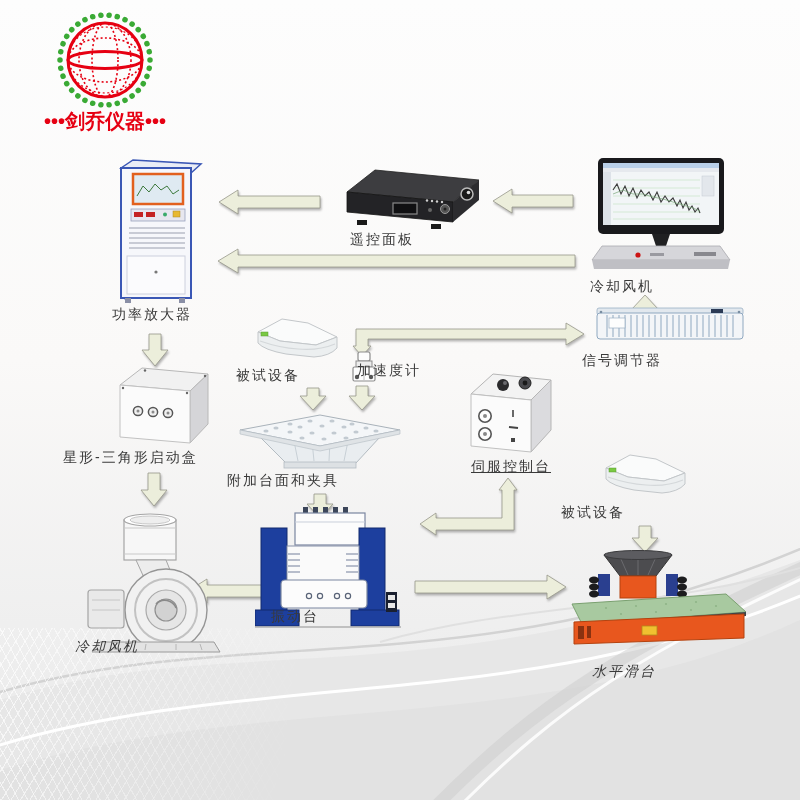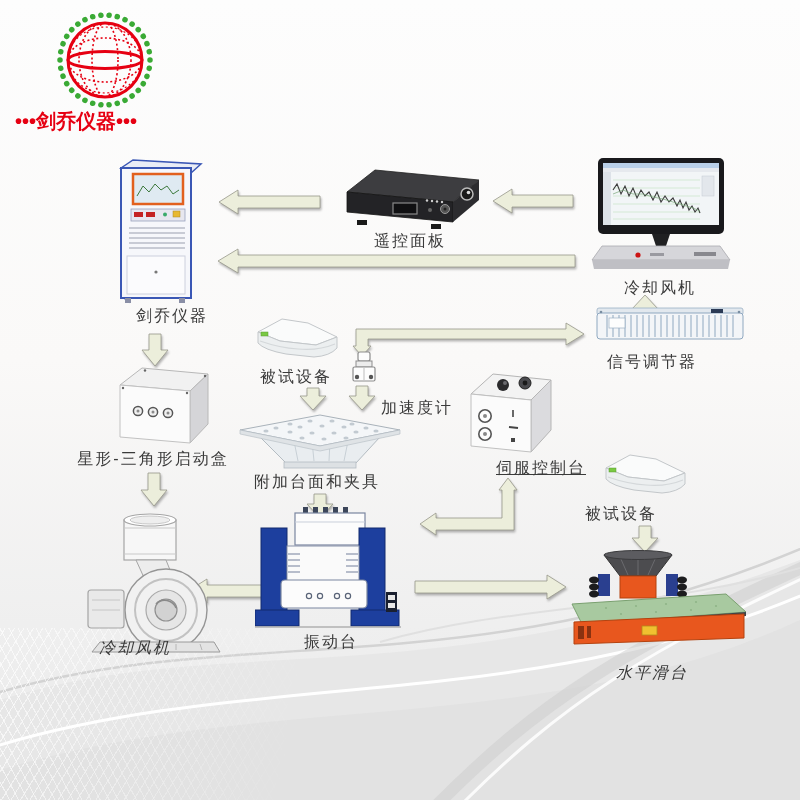--- a/index.html
+++ b/index.html
@@ -16,25 +16,25 @@
     background:
       repeating-linear-gradient(62deg, rgba(255,255,255,.7) 0 1px, transparent 1px 8px),
       repeating-linear-gradient(-58deg, rgba(255,255,255,.7) 0 1px, transparent 1px 8px);
     -webkit-mask-image:linear-gradient(100deg, rgba(0,0,0,.95), transparent 80%);
     mask-image:linear-gradient(100deg, rgba(0,0,0,.95), transparent 80%);
   }
   #arrows{position:absolute;left:0;top:0;z-index:2;}
   .arrow{fill:#eceedb;stroke:#97978a;stroke-width:0.8;filter:drop-shadow(1.5px 2px 1px rgba(90,90,90,.45));}
   .device{z-index:3;}
   .lbl{
-    position:absolute;z-index:4;text-align:center;
-    font-size:16px;letter-spacing:2px;color:#3a3a3a;white-space:nowrap;
+    position:absolute;z-index:4;text-align:left;
+    font-size:14px;letter-spacing:2px;color:#3a3a3a;white-space:nowrap;
   }
   .brand{
-    position:absolute;z-index:4;text-align:left;white-space:nowrap;
+    position:absolute;z-index:4;text-align:center;white-space:nowrap;
     font-weight:bold;font-size:20px;color:#e60012;letter-spacing:0px;
   }
 </style>
 </head>
 <body>
 
 <div id="canvas">
 
   <svg class="bg-swoosh" width="800" height="800">
     <path d="M0,700 C220,630 430,700 800,560 L800,800 L0,800 Z" fill="#e7e7e7"></path>
@@ -389,27 +389,27 @@
           <circle cx="150" cy="58" r="1.1"></circle>
       </g>
       <polygon points="16,76 180,64 180,68 16,80" fill="#3f4448"></polygon>
       <polygon points="8,74 178,66 178,90 8,96" fill="#e8571e" stroke="#b4420f" stroke-width="1"></polygon>
       <rect x="76" y="78" width="15" height="9" fill="#f0c030" stroke="#b48a1c" stroke-width="0.8"></rect>
       <rect x="12" y="78" width="6" height="13" fill="#8a3210"></rect>
       <rect x="21" y="78" width="4" height="12" fill="#8a3210"></rect>
     </svg>
   </div>
 
-  <div class="lbl" style="left:112px;top:306px;width:120px;">剑乔仪器</div>
+  <div class="lbl" style="left:112px;top:306px;width:120px;">功率放大器</div>
   <div class="lbl" style="left:350px;top:231px;width:120px;">遥控面板</div>
   <div class="lbl" style="left:590px;top:278px;width:140px;">冷却风机</div>
   <div class="lbl" style="left:236px;top:367px;width:120px;">被试设备</div>
-  <div class="lbl" style="left:357px;top:362px;width:120px;margin-top:36px;">加速度计</div>
+  <div class="lbl" style="left:357px;top:362px;width:120px;">加速度计</div>
   <div class="lbl" style="left:582px;top:352px;width:140px;">信号调节器</div>
   <div class="lbl" style="left:227px;top:472px;width:180px;">附加台面和夹具</div>
   <div class="lbl" style="left:63px;top:449px;width:180px;">星形-三角形启动盒</div>
   <div class="lbl" style="left:471px;top:458px;width:140px;text-decoration:underline;">伺服控制台</div>
   <div class="lbl" style="left:561px;top:504px;width:120px;">被试设备</div>
   <div class="lbl" style="left:75px;top:638px;width:120px;font-style:italic;">冷却风机</div>
-  <div class="lbl" style="left:271px;top:632px;width:120px;">振动台</div>
+  <div class="lbl" style="left:271px;top:608px;width:120px;">振动台</div>
   <div class="lbl" style="left:592px;top:663px;width:120px;font-style:italic;">水平滑台</div>
 
 </div>
 
 </body></html>

